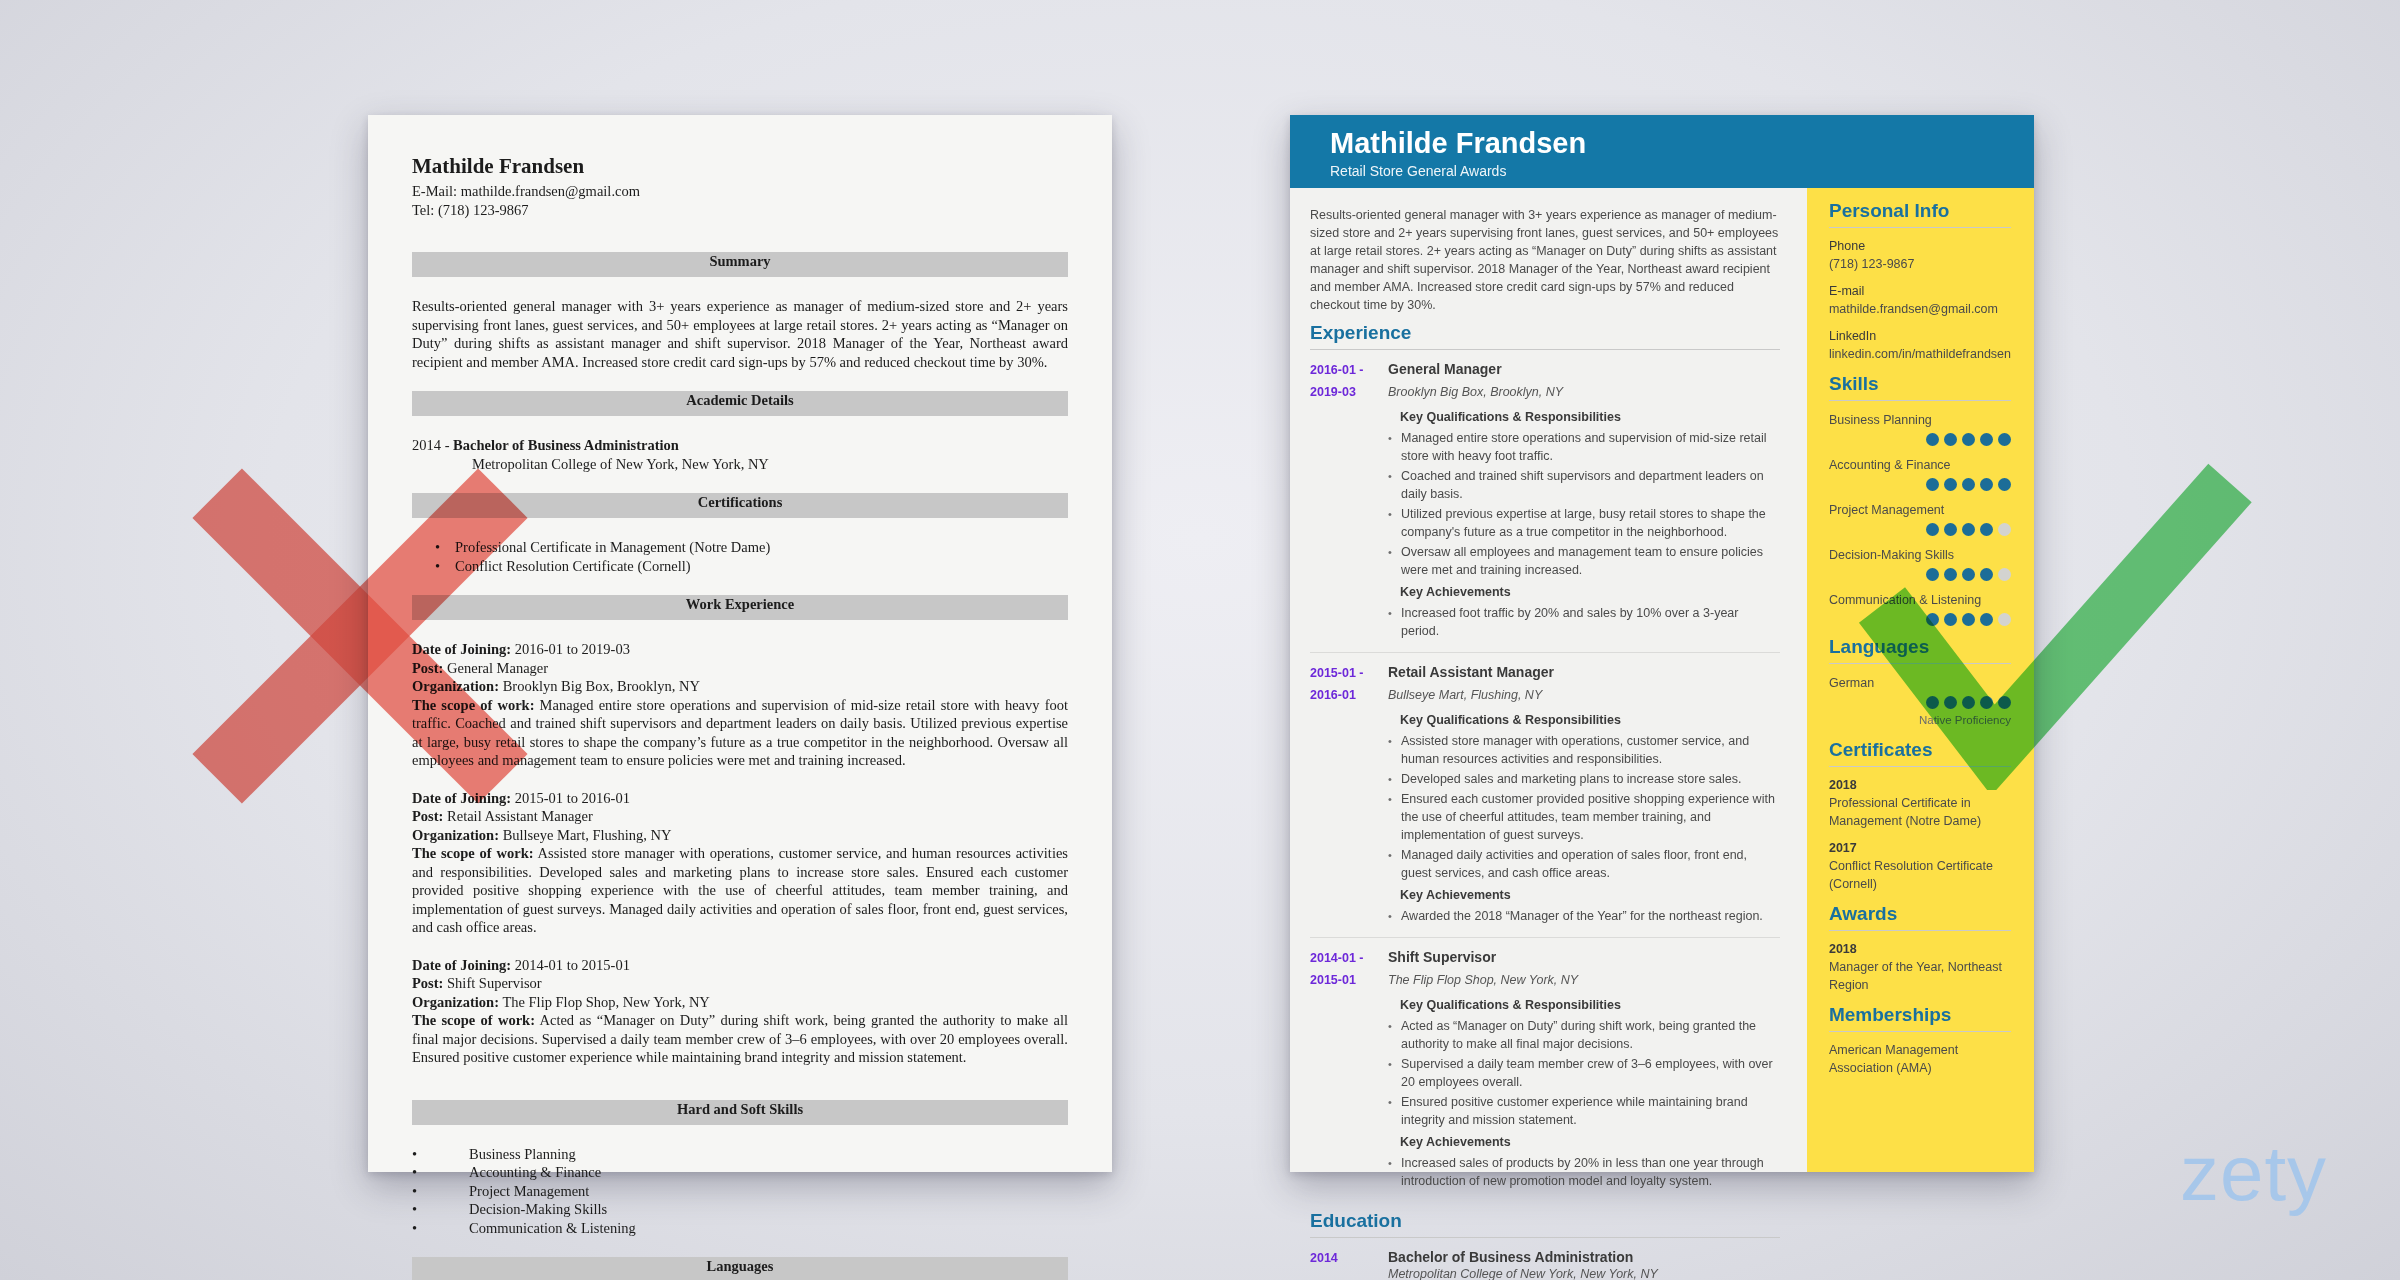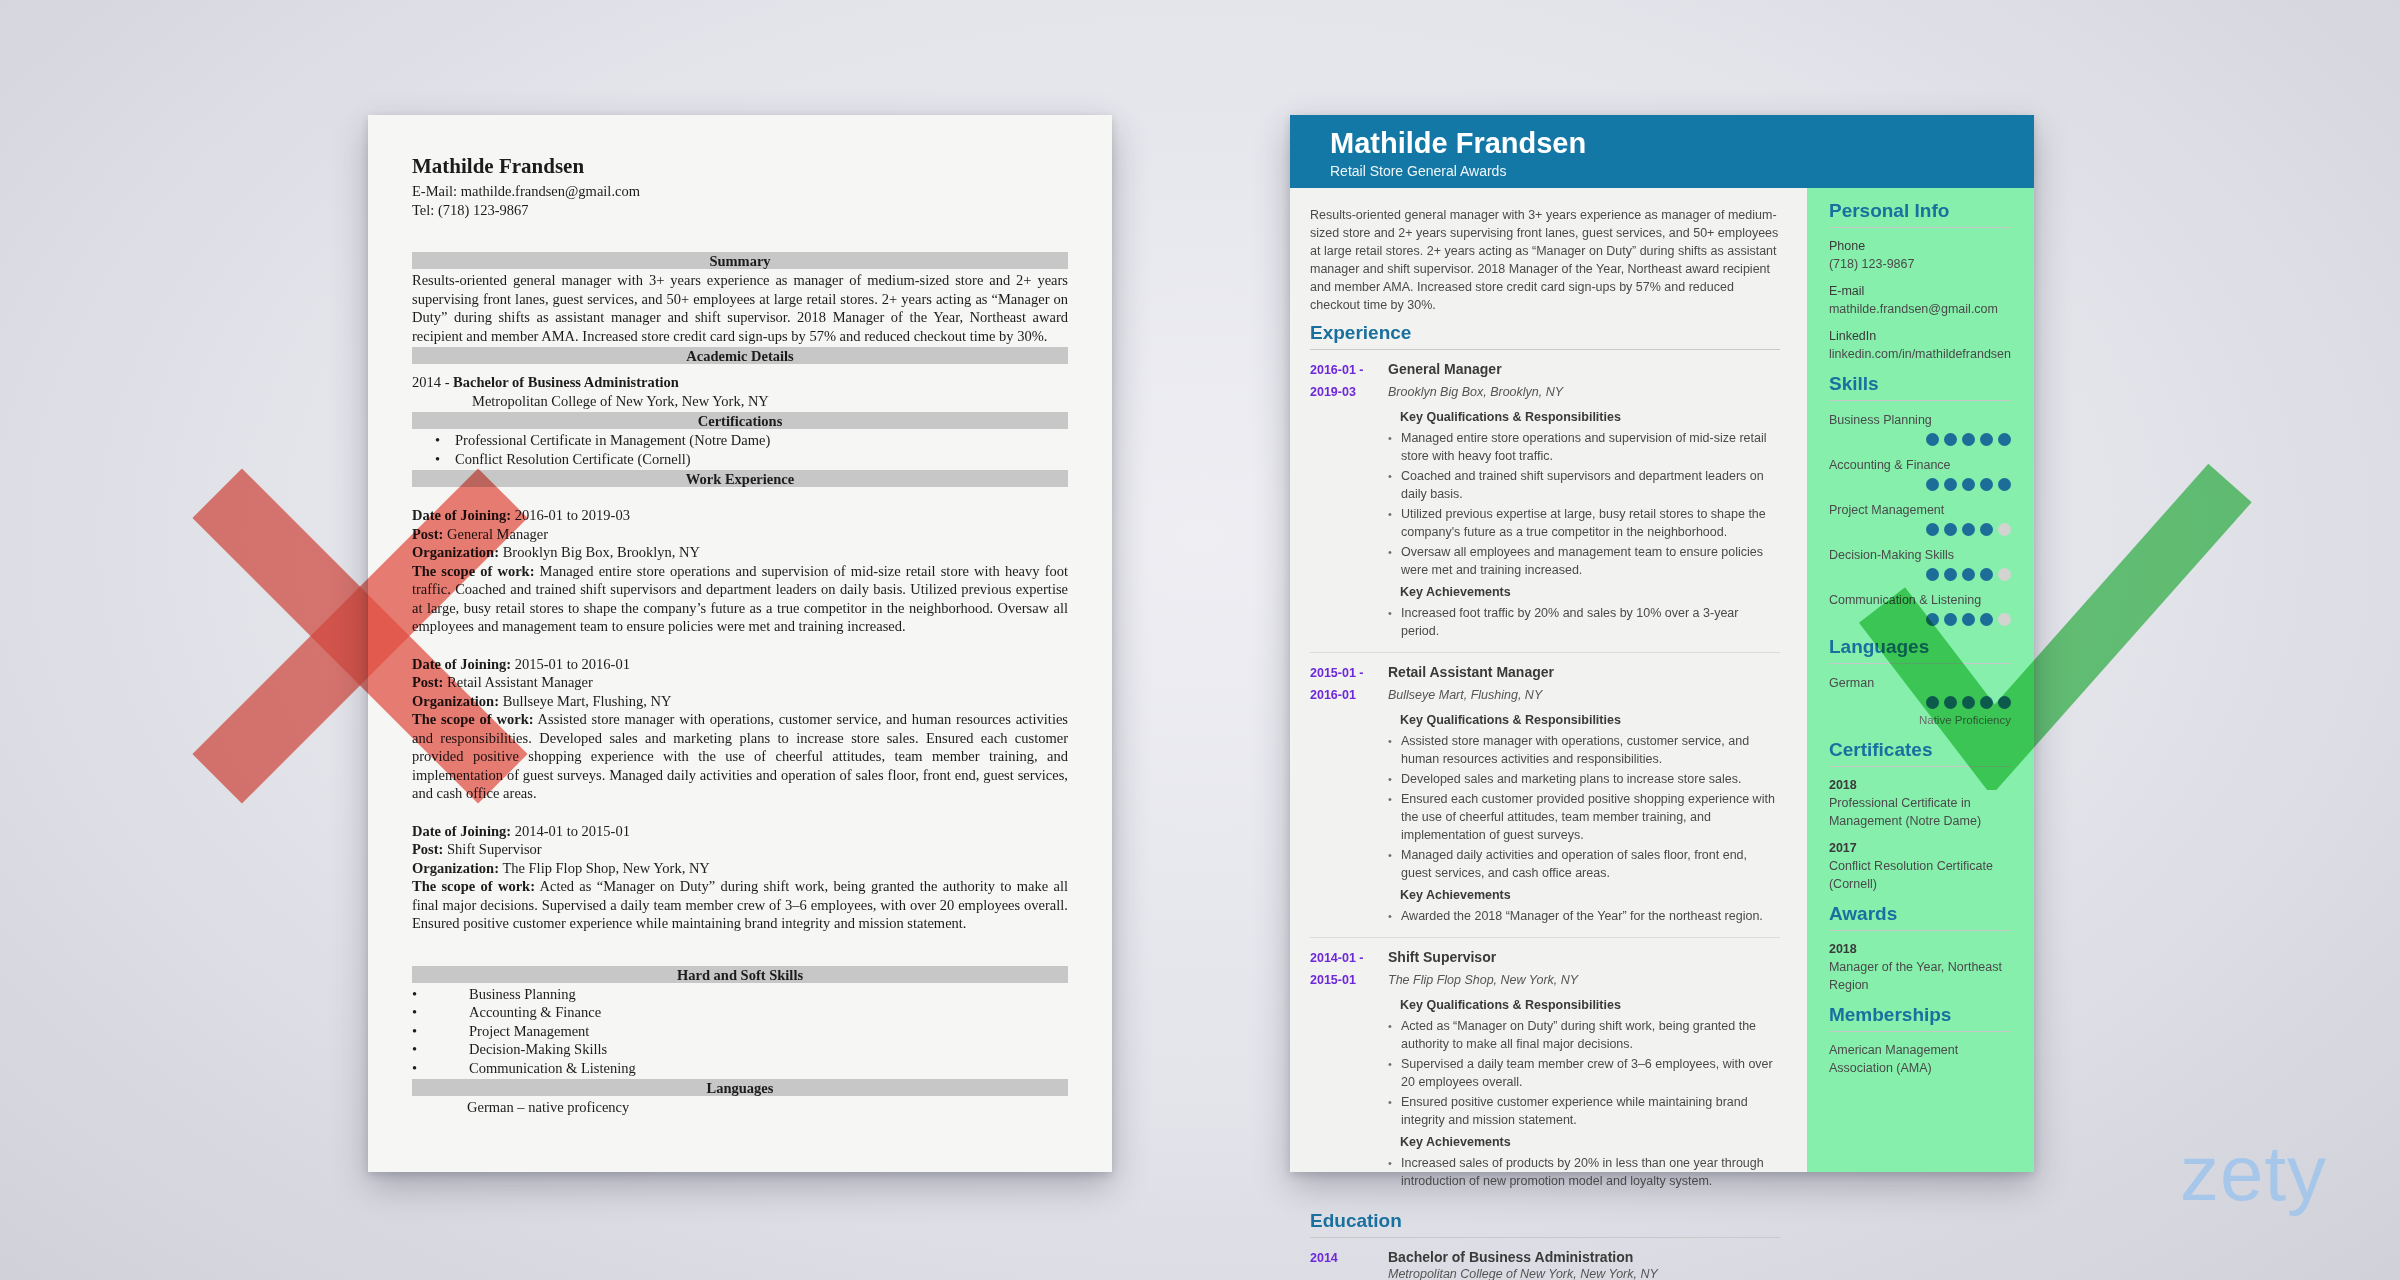--- a/index.html
+++ b/index.html
@@ -11,21 +11,21 @@
   .page{position:absolute;top:115px;width:744px;height:1057px;
         box-shadow:0 14px 34px rgba(50,50,70,.32), 0 3px 8px rgba(50,50,70,.18);}
 
   
   .bad{left:368px;background:#f6f6f4;color:#1c1c1c;
        font-family:"Liberation Serif",serif;font-size:14.5px;line-height:18.5px;
        padding:38px 44px;box-sizing:border-box;}
   .bad .name{font-size:21px;font-weight:bold;line-height:26px;margin:0 0 3px;}
   .bad .contact{margin:0;}
   .bad .band{background:#c7c7c7;text-align:center;font-weight:bold;font-size:14.5px;
-             height:17px;line-height:19px;margin:2px 0;}
+             height:25px;line-height:19px;margin:20px 0;}
   .bad .band.first{margin-top:33px;}
   .bad p.block{margin:1px 0 2px;text-align:justify;}
   .bad .edu-degree{margin:9px 0 0;}
   .bad .edu-school{margin:0 0 1px;padding-left:60px;}
   .bad ul{margin:1px 0;padding:0;list-style:none;}
   .bad ul.certs li{position:relative;padding-left:43px;}
   .bad ul.certs li::before{content:"•";position:absolute;left:23px;}
   .bad ul.skills li{position:relative;padding-left:57px;}
   .bad ul.skills li::before{content:"•";position:absolute;left:0;}
   .bad .job{margin-top:19px;}
@@ -34,21 +34,21 @@
   .bad .skills-gap{margin-top:33px;}
   .bad .lang-line{margin:1px 0 0;padding-left:55px;}
 
   
   .good{left:1290px;background:#f2f2f0;color:#4a4a4a;font-size:12.5px;line-height:18px;}
   .good .banner{height:73px;background:#1478a7;padding:12px 0 0 40px;box-sizing:border-box;}
   .good .banner .name{color:#fff;font-size:29px;font-weight:bold;line-height:32px;margin:0;}
   .good .banner .role{color:rgba(255,255,255,.93);font-size:14px;margin:3px 0 0;}
   .good .cols{display:flex;height:984px;}
   .good .main{width:518px;box-sizing:border-box;padding:9px 27px 0 20px;}
-  .good .side{flex:1;background:#86efac;box-sizing:border-box;padding:2px 23px 0 22px;}
+  .good .side{flex:1;background:#fde047;box-sizing:border-box;padding:2px 23px 0 22px;}
 
   .good h2{color:#19709f;font-size:19px;font-weight:bold;margin:10px 0 0;
            padding:0 0 7px;border-bottom:1px solid #c9c9c9;}
   .good .summary{margin:9px 0 6px;}
   .good .job{display:flex;padding:11px 0 10px;border-bottom:1px solid #dbdbd9;}
   .good .job.last{border-bottom:none;}
   .good .dates{width:78px;flex:none;font-weight:bold;color:#6d28d9;}
   .good .dates div{margin:0 0 4px;}
   .good .jbody{flex:1;}
   .good .jtitle{font-size:14px;font-weight:bold;color:#3a3a3a;margin:0 0 6px;line-height:16px;}

